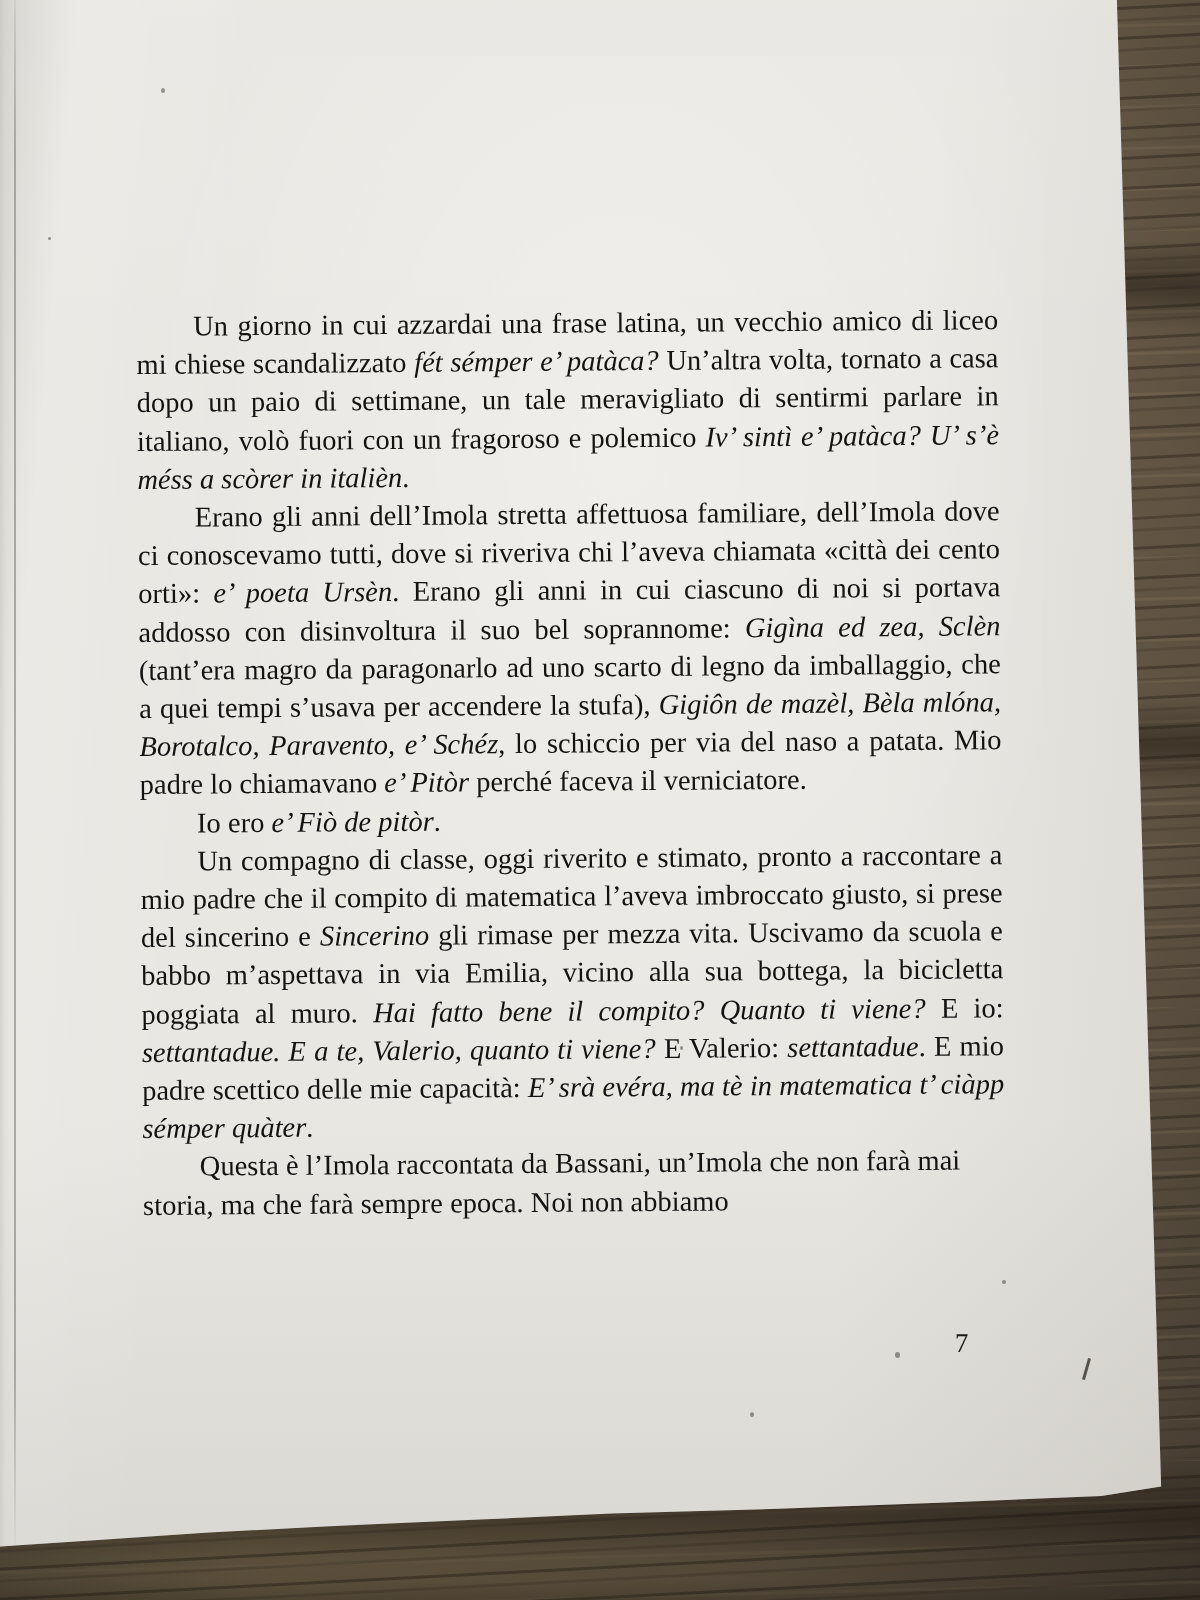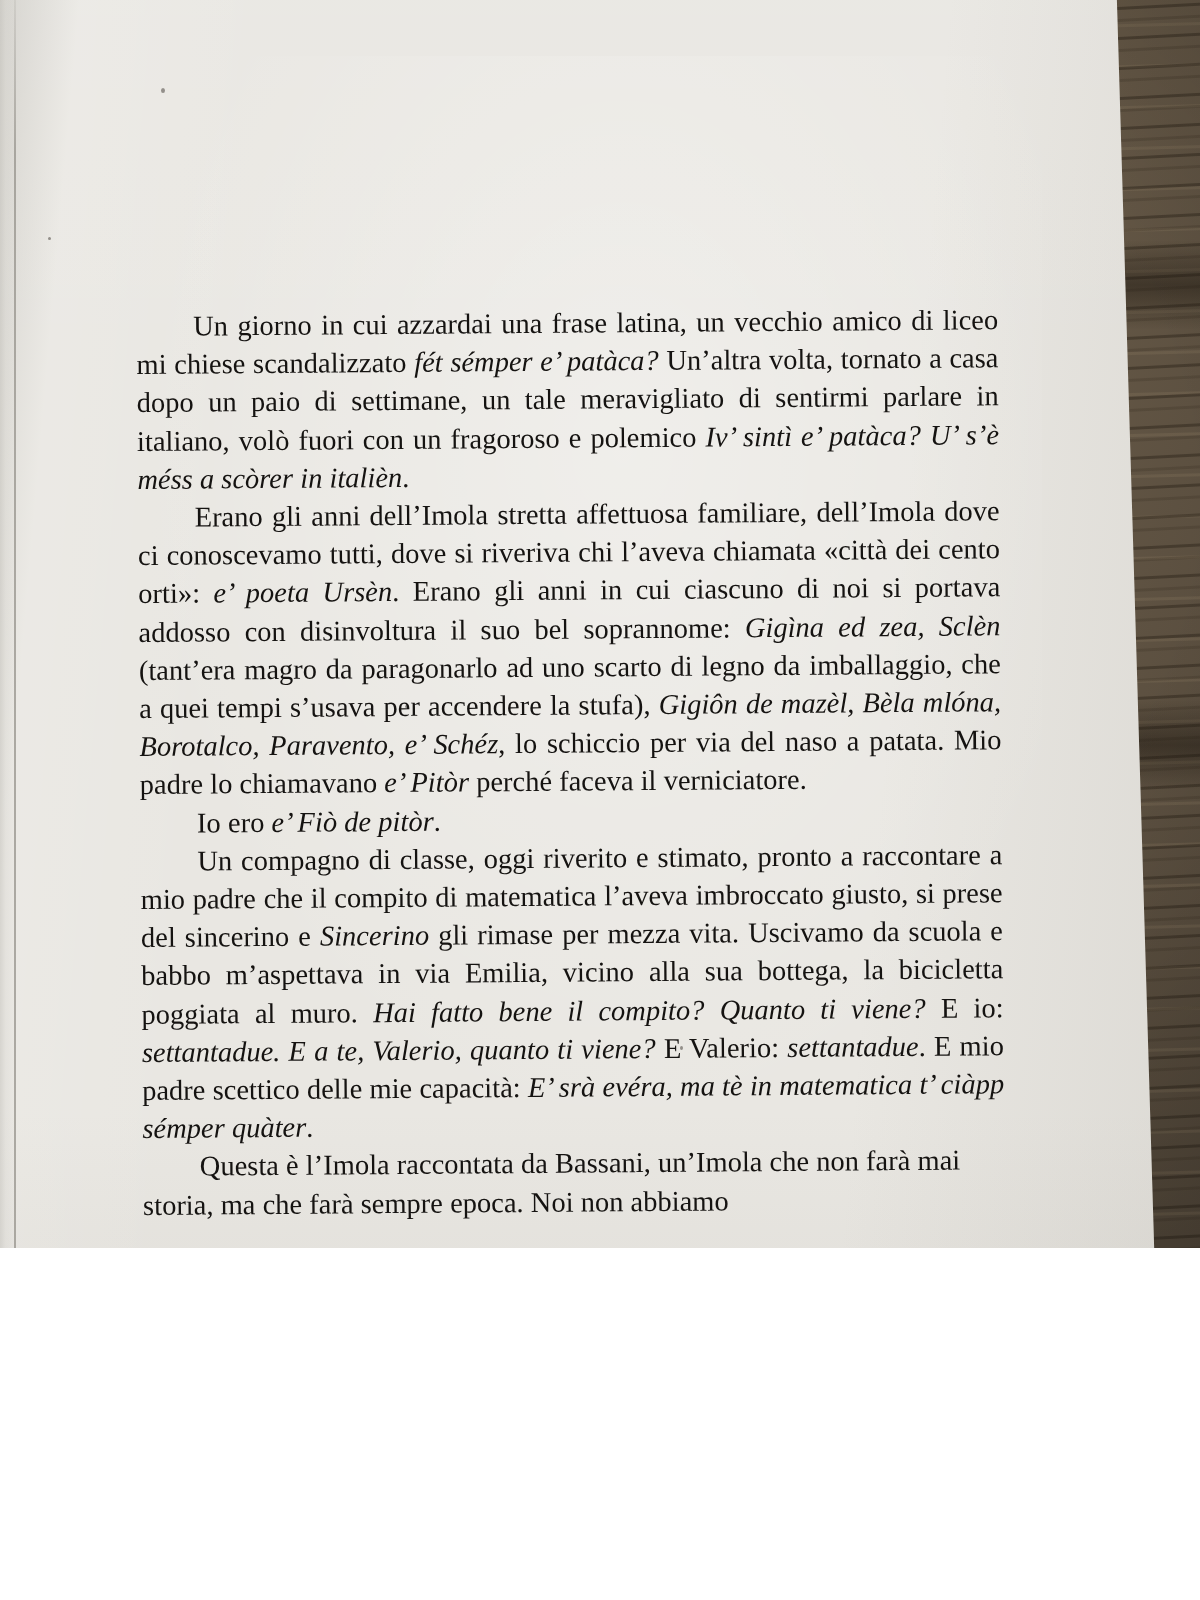--- a/index.html
+++ b/index.html
@@ -6,21 +6,21 @@
     margin: 0;
     padding: 0;
     width: 1200px;
     height: 1600px;
     overflow: hidden;
   }
 
   #scene {
     position: relative;
     width: 1200px;
-    height: 1248px;
+    height: 1600px;
     background: #b91c1c;
     overflow: hidden;
   }
 
   
   .wood {
     position: absolute;
     inset: 0;
     background-color: #6f6251;
     background-image:

